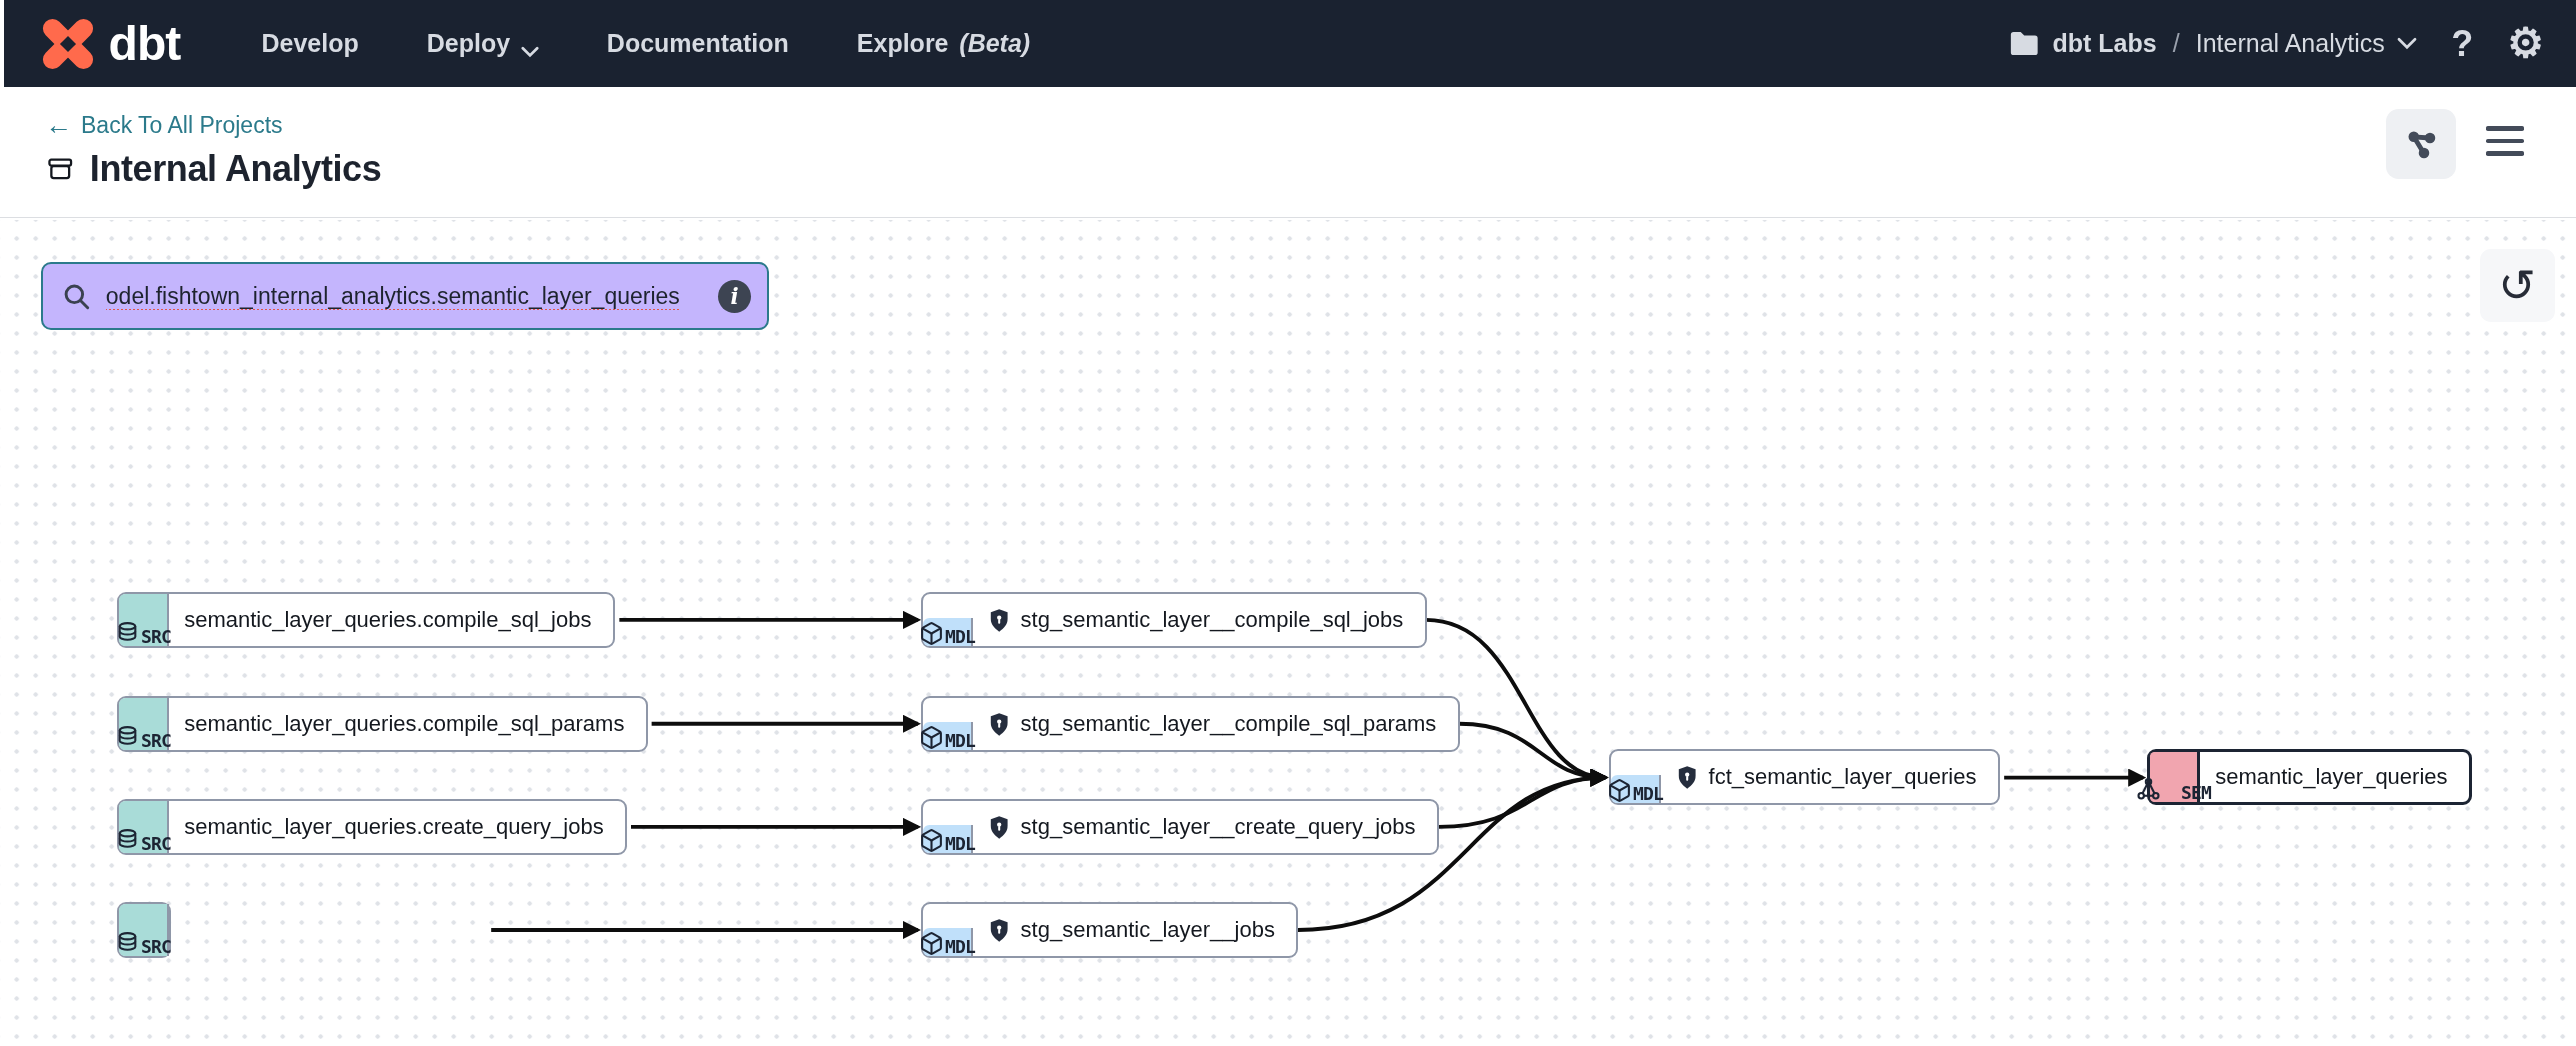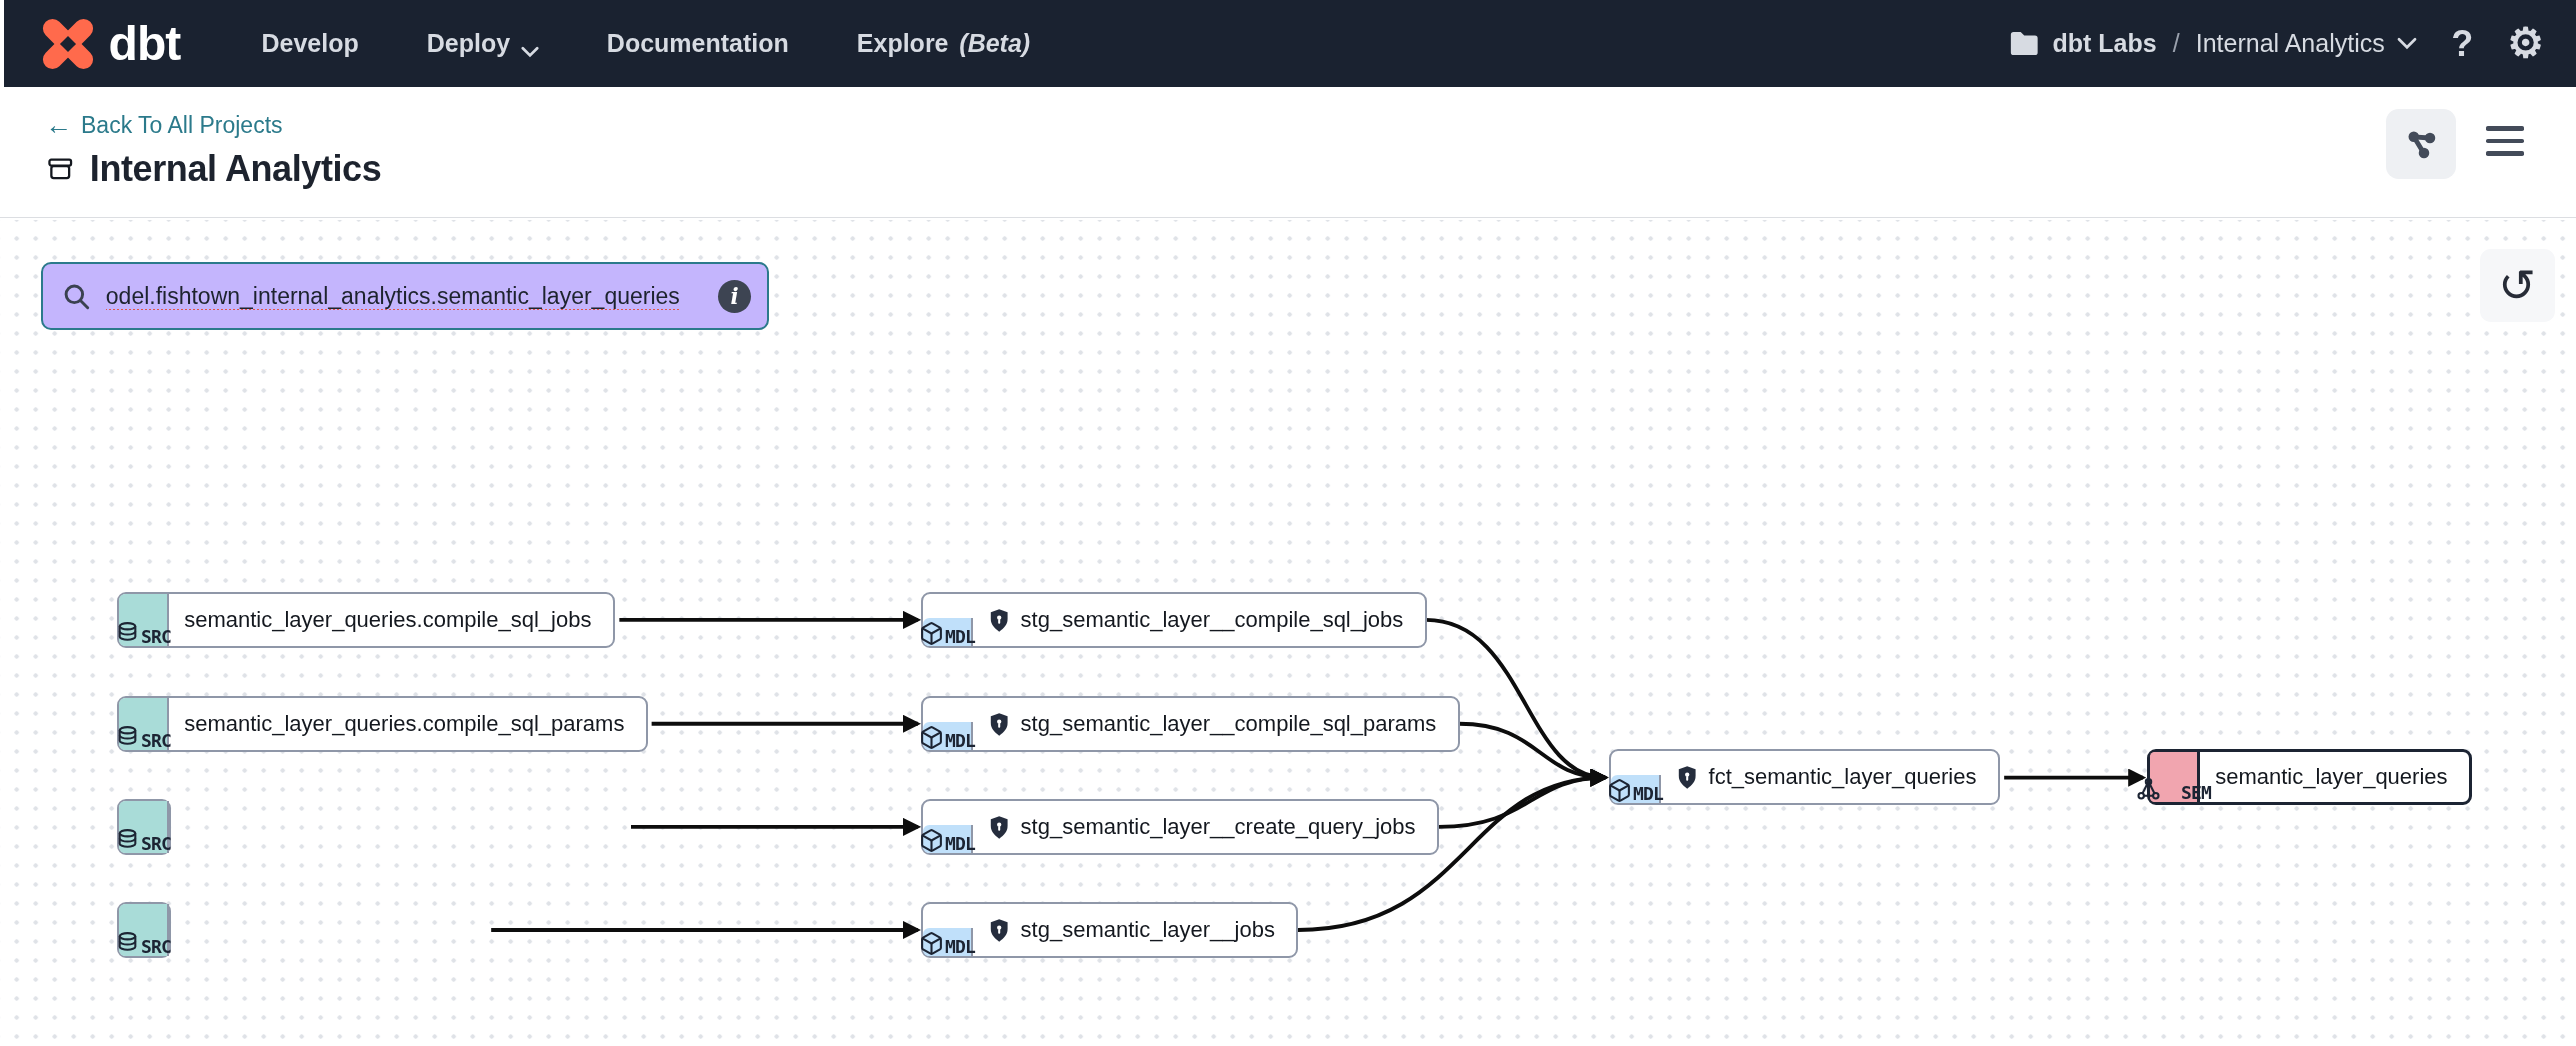--- a/index.html
+++ b/index.html
@@ -231,20 +231,23 @@
       <div class="badge badge-src">
         <span class="bicon">
           <svg width="25" height="25" viewBox="0 0 24 24" fill="none" stroke="#1c2433" stroke-width="2">
             <ellipse cx="12" cy="5" rx="7.5" ry="3"></ellipse>
             <path d="M4.5 5v5c0 1.66 3.36 3 7.5 3s7.5-1.34 7.5-3V5"></path>
             <path d="M4.5 10v5c0 1.66 3.36 3 7.5 3s7.5-1.34 7.5-3v-5"></path>
           </svg>
         </span>
         <span class="blabel">SRC</span>
       </div>
+      <div class="nbody">
+        <span class="nlabel">semantic_layer_queries.create_query_jobs</span>
+      </div>
     </div>
     <div class="node" style="left: 117px; top: 902px;">
       <div class="badge badge-src">
         <span class="bicon">
           <svg width="25" height="25" viewBox="0 0 24 24" fill="none" stroke="#1c2433" stroke-width="2">
             <ellipse cx="12" cy="5" rx="7.5" ry="3"></ellipse>
             <path d="M4.5 5v5c0 1.66 3.36 3 7.5 3s7.5-1.34 7.5-3V5"></path>
             <path d="M4.5 10v5c0 1.66 3.36 3 7.5 3s7.5-1.34 7.5-3v-5"></path>
           </svg>
         </span>

